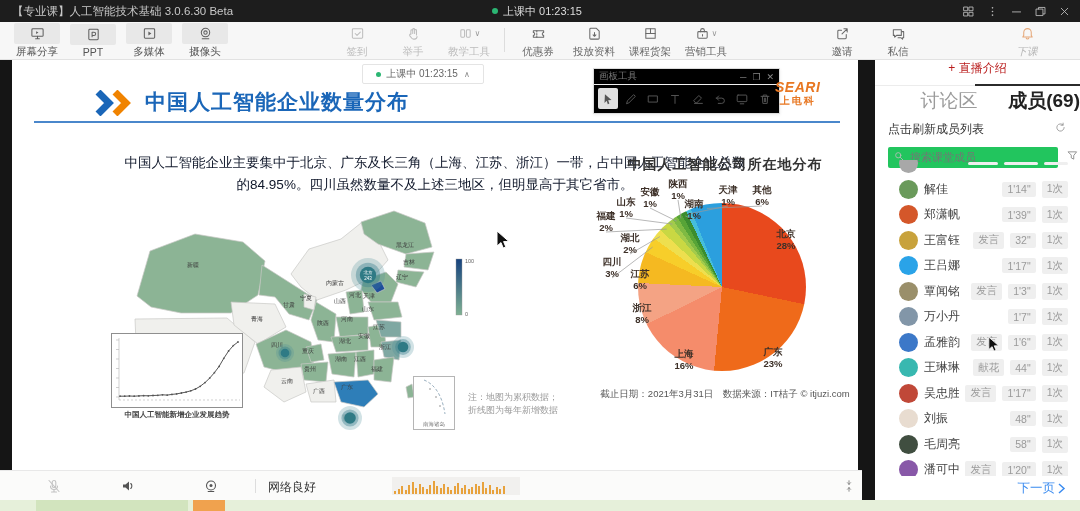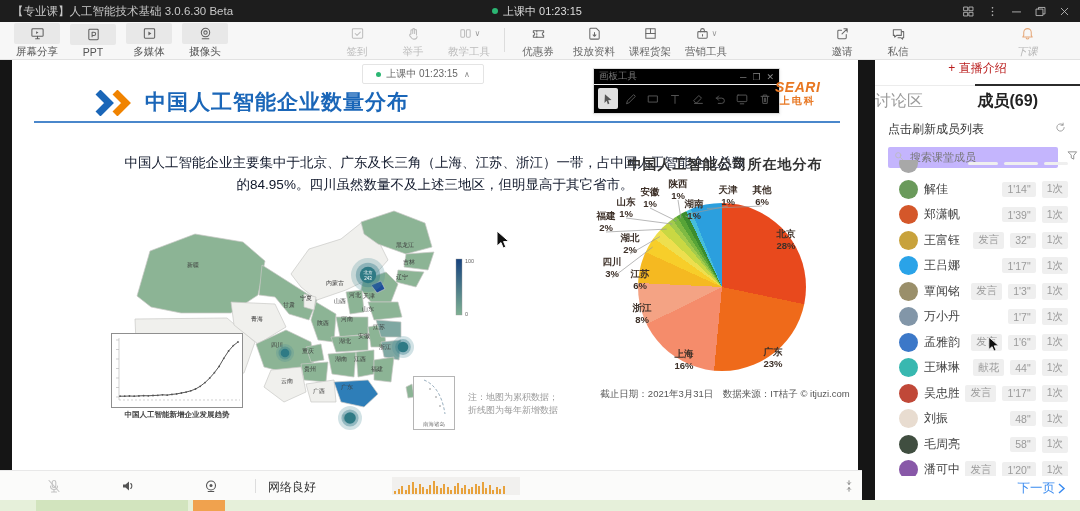--- a/index.html
+++ b/index.html
@@ -51,27 +51,27 @@
   .pie-title{text-align:center;font-size:14px;font-weight:bold;color:#333;letter-spacing:1px;}
   .pie{position:absolute;left:48px;top:47px;width:168px;height:168px;border-radius:50%;}
   .pie-leaders{position:absolute;left:0;top:0;pointer-events:none;}
   .plabel{position:absolute;width:40px;text-align:center;font-size:9.5px;color:#3d3028;line-height:11.5px;font-weight:bold;}
   .pie-footer{position:absolute;left:0;top:232px;width:270px;text-align:center;font-size:9.5px;color:#555;}
   
   .sidebar{position:absolute;left:875px;top:60px;width:205px;height:440px;background:#fff;overflow:hidden;}
   .sb-intro{height:26px;display:flex;align-items:flex-start;justify-content:center;font-size:12px;color:#b91c1c;border-bottom:1px solid #ececec;position:relative;}
   .sb-active-bar{position:absolute;left:100px;right:0;bottom:-1px;height:2px;background:#2b2b2b;}
   .sb-tabs{height:30px;display:flex;align-items:center;}
-  .sb-tab{width:50%;text-align:left;font-size:16px;}
+  .sb-tab{width:50%;text-align:right;font-size:19px;}
   .sb-tab.inactive{color:#9b9b9b;}
   .sb-tab.active{color:#222;font-weight:bold;}
   .sb-refresh{height:26px;display:flex;align-items:center;padding:0 13px;font-size:12px;color:#333;gap:8px;}
   .sb-refresh .ric{margin-left:auto;color:#999;}
   .sb-search{height:30px;display:flex;align-items:center;padding:0 13px;gap:8px;}
-  .sb-input{flex:1;height:21px;background:#c4b5fd;border:none;border-radius:2px;font-size:11px;color:#555;padding:0 6px 0 22px;outline:none;}
+  .sb-input{flex:1;height:21px;background:#22c55e;border:none;border-radius:2px;font-size:11px;color:#555;padding:0 6px 0 22px;outline:none;}
   .sb-search-icon{position:absolute;left:18px;color:#bbb;}
   .member-list{position:absolute;left:0;top:100px;width:205px;height:316px;overflow:hidden;padding-left:12px;}
   .m-row{height:25.5px;display:flex;align-items:center;padding:0 12px;gap:6px;}
   .m-avatar{width:19px;height:19px;border-radius:50%;flex:none;}
   .m-name{font-size:12px;color:#444;flex:1;white-space:nowrap;overflow:hidden;}
   .pill{background:#efefef;color:#9a9a9a;font-size:10.5px;border-radius:2px;padding:1.5px 5px;white-space:nowrap;flex:none;min-width:22px;text-align:center;}
   .sb-next{position:absolute;right:14px;top:420px;font-size:12.5px;color:#3b8cf0;display:flex;align-items:center;gap:2px;}
   
   .bottombar{position:absolute;left:0;top:470px;width:862px;height:30px;background:#fbfbfa;border-top:1px solid #e8e8e8;text-align:center;}
   .bb-icon{position:absolute;top:7px;}

